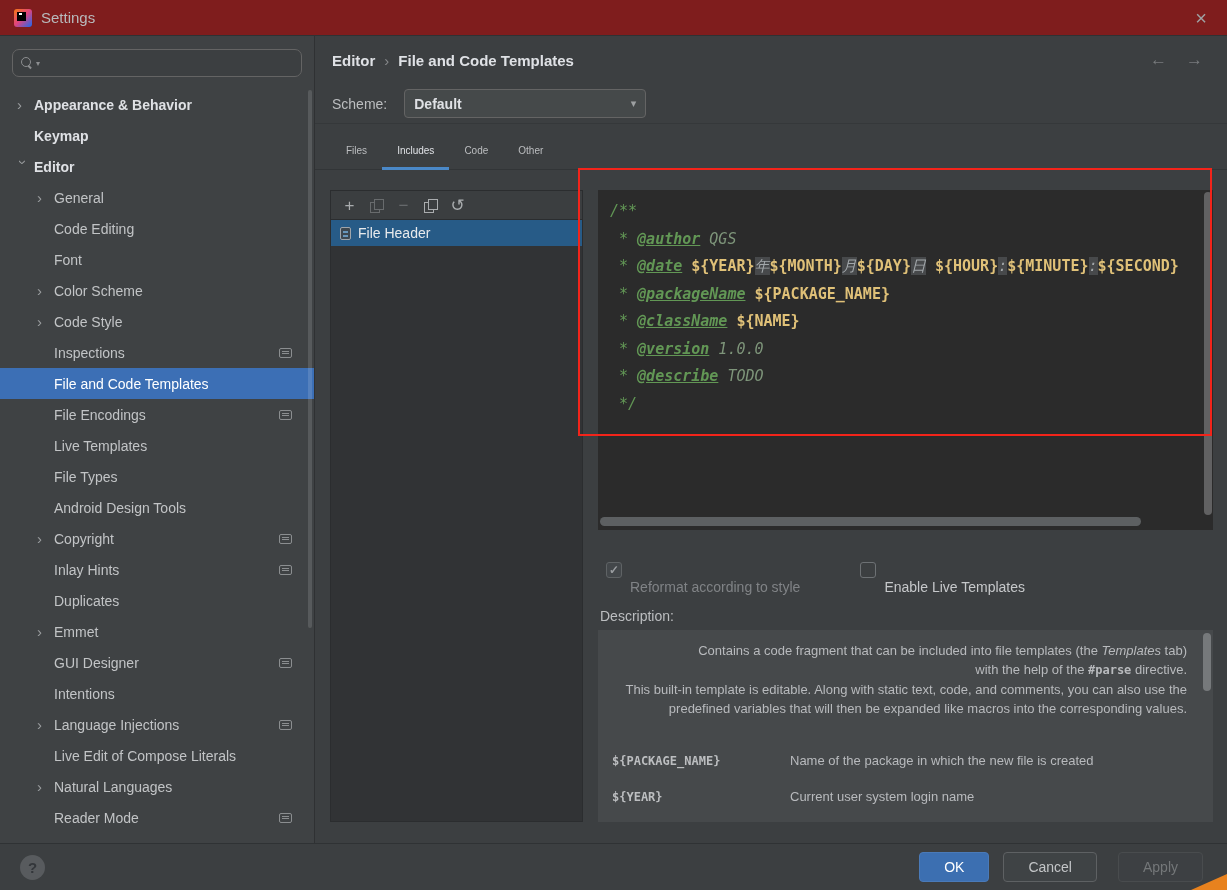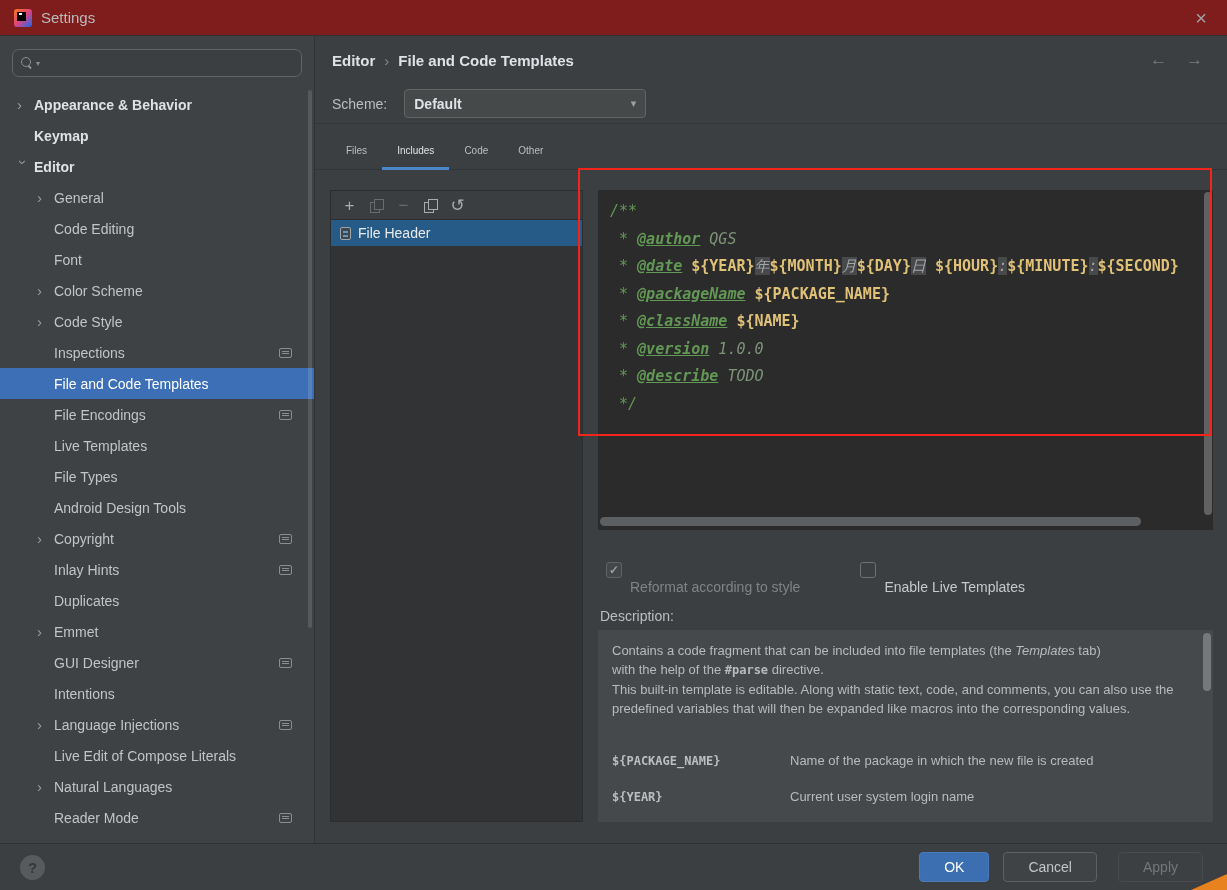--- a/index.html
+++ b/index.html
@@ -89,21 +89,21 @@
   .cbox { width:16px; height:16px; border-radius:3px; border:1px solid #6d7174; display:flex; align-items:center; justify-content:center; }
   .cb.dis { cursor:default; }
   .cb.dis .cbox { border-color:#5f6365; background:#43474a; }
   .cb.dis .cbl { color:#808386; }
   .cbcheck { font-size:12px; font-weight:bold; color:#9a9da0; line-height:1; }
   .cbl { font-size:14px; color:#c6c8ca;margin-top:35px; }
   .cb + .cb { margin-left:60px; }
   .desc-label { margin-top:13px; padding-left:2px; font-size:14px; color:#bcbec0; flex:none; }
   .desc-box { margin-top:6px; flex:1; background:#46494b; position:relative; overflow:hidden;
               padding:11px 26px 0 14px; font-size:13px; line-height:19px; color:#b8babd; }
-  .dpara { margin-bottom:0; }
+  .dpara { margin-bottom:0;text-align:right; }
   .dpara + .dpara { margin-top:0; }
   .gap { height:17px; }
   .mono { font-family:"DejaVu Sans Mono", monospace; font-weight:bold; font-size:12px; }
   .vtable { margin-top:9px; }
   .vrow { display:flex; margin-top:16px; align-items:baseline; }
   .vname { width:178px; flex:none; font-family:"DejaVu Sans Mono", monospace; font-weight:bold; font-size:12px; color:#bcbec0; }
   .vdesc { font-size:13px; color:#b8babd; }
   .desc-scroll { position:absolute; right:2px; top:3px; width:8px; height:58px; border-radius:4px; background:rgba(210,212,214,0.35); cursor:pointer; }
   
   .footer { position:absolute; left:0; right:0; bottom:0; height:47px; background:#3c3f41; border-top:1px solid #2f3234;

